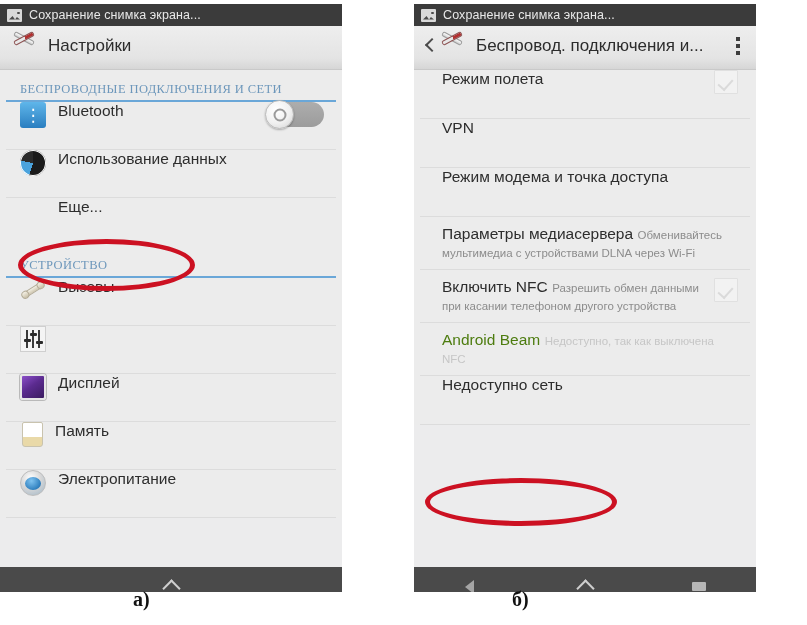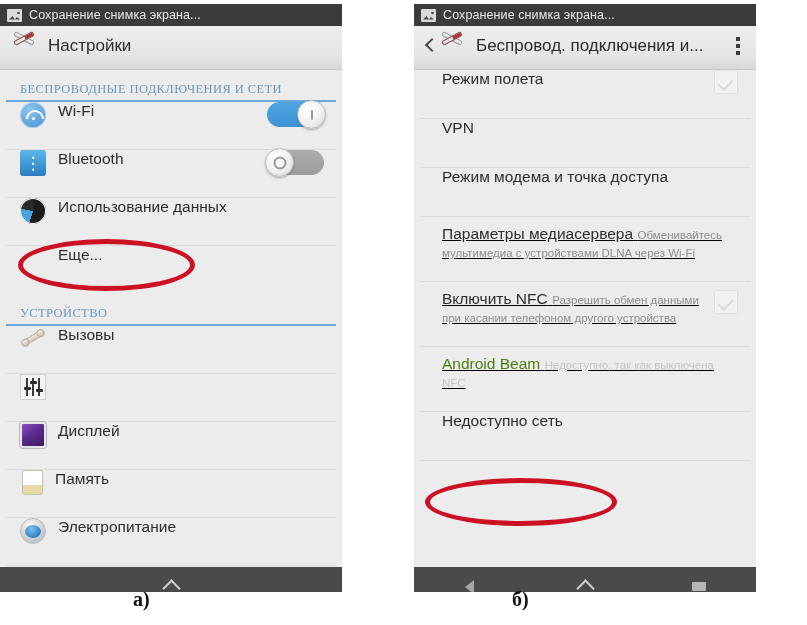--- a/index.html
+++ b/index.html
@@ -184,21 +184,21 @@
     white-space: nowrap;
   }
   .row .secondary {
     font-size: 11.5px;
     color: #8c8c8c;
     line-height: 1.28;
     margin-top: 1px;
   }
   .row.disabled .primary { color: #4d7c0f; }
   .row.disabled .secondary { color: #c6c6c6; }
-  .row.tall { min-height: 60px; padding-top: 8px; padding-bottom: 20px; text-decoration: underline; }
+  .row.tall { min-height: 60px; padding-top: 8px; padding-bottom: 8px; }
 
   
   #phone-right .row { padding-left: 22px; min-height: 49px; }
 
   
   .toggle {
     width: 57px; height: 25px;
     border-radius: 13px;
     flex: 0 0 auto;
     position: relative;
@@ -457,29 +457,20 @@
     </span>
     <span class="title">Настройки</span>
   </div>
 
   <div class="list">
 
     <div class="section-header">
       <span class="label">БЕСПРОВОДНЫЕ ПОДКЛЮЧЕНИЯ И СЕТИ</span>
     </div>
 
-    <div class="row">
-      <span class="ico circle-badge wifi-icon"></span>
-      <span class="row-text">
-        <span class="primary">Wi-Fi</span>
-      </span>
-      <span class="toggle on">
-        <span class="knob"></span>
-      </span>
-    </div>
 
     <div class="row">
       <span class="ico bluetooth-icon">
         <span class="bt">⋮</span>
       </span>
       <span class="row-text">
         <span class="primary">Bluetooth</span>
       </span>
       <span class="toggle off">
         <span class="knob"></span>

